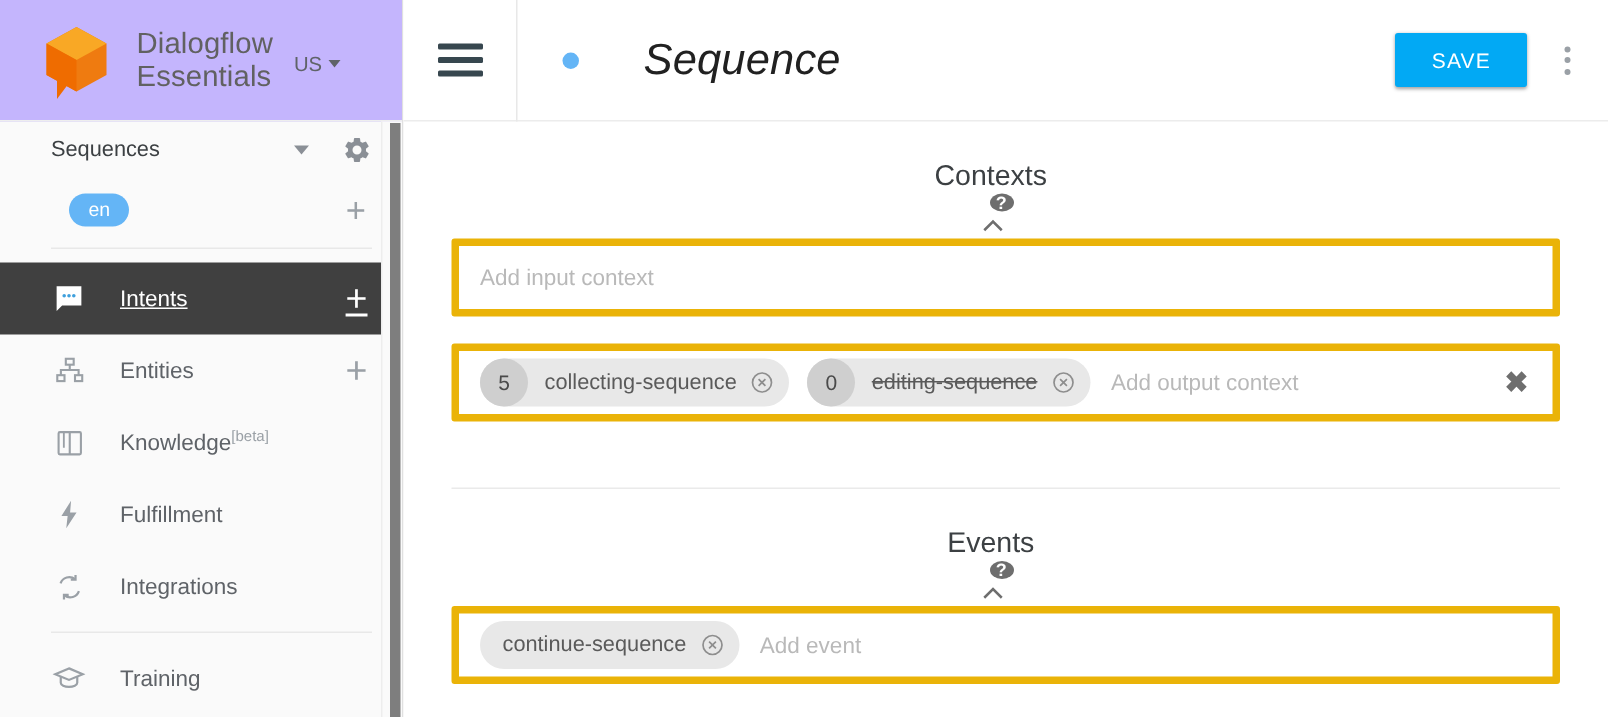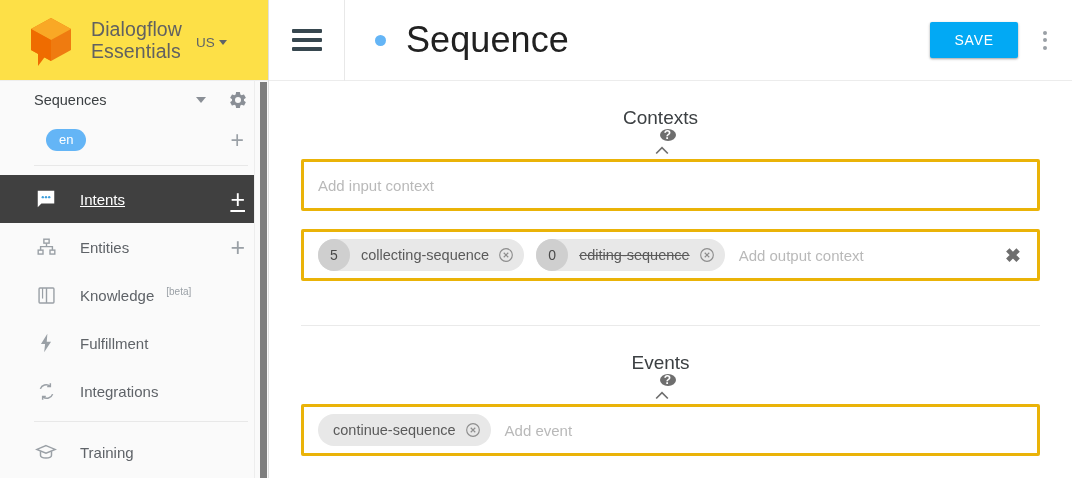--- a/index.html
+++ b/index.html
@@ -15,21 +15,21 @@
   
   .sidebar {
     width: 269px; height: 478px;
     background: #fafafa;
     border-right: 1px solid #e0e0e0;
     position: relative;
     flex: 0 0 269px;
   }
   .brand {
     height: 81px;
-    background: #fde047;
+    background: #c4b5fd;
     display: flex; align-items: center;
     padding-left: 28px;
     border-bottom: 1px solid #eeeeee;
   }
   .logo-cube { width: 46px; height: 48px; position: relative; flex: 0 0 46px; }
   .brand-text {
     margin-left: 17px;
     font-size: 19.5px;
     line-height: 22px;
     color: #616161;
@@ -119,21 +119,21 @@
     background: #404040;
     color: #ffffff;
     text-decoration: underline;
   }
   .nav-item.active .nav-icon { color: #ffffff; }
   .nav-item.active .nav-plus { color: #ffffff; font-weight: 400; }
   .beta {
     font-size: 10px;
     color: #9aa0a6;
     vertical-align: super;
-    margin-left: 12px;
+    margin-left: 0;
   }
   .nav-divider {
     margin: 6px 20px 6px 34px;
     border-top: 1px solid #e8e8e8;
   }
 
   .sb-track {
     position: absolute; top: 81px; right: 0px;
     width: 14px; height: 397px;
     background: #fafafa;
@@ -168,25 +168,26 @@
   }
   .hamburger .bars span:last-child { margin-bottom: 0; }
 
   .title-dot {
     width: 11px; height: 11px; border-radius: 50%;
     background: #64b5f6;
     margin-left: 30px;
     flex: 0 0 11px;
   }
   .page-title {
-    margin-left: 20px;
-    font-size: 36px;
+    margin-left: 43px;
+    font-size: 29px;
     color: #212121;
     font-weight: 400;
     letter-spacing: 0.1px;
+    font-style: italic;
   }
   .topbar-spacer { flex: 1; }
   .save-btn {
     background: #02a9f4;
     color: #ffffff;
     border: none;
     font-size: 14px;
     letter-spacing: 0.8px;
     padding: 0 24px;
     height: 36px;
@@ -223,21 +224,21 @@
     margin-left: 14px;
     line-height: 1;
     font-family: "Liberation Sans", sans-serif;
   }
   .head-spacer { flex: 1; }
   .chevron-up {
     width: 18px; height: 18px; color: #6e6e6e;
   }
 
   .field-box {
-    border: 3px solid #eab308;
+    border: 5px solid #eab308;
     border-radius: 2px;
     min-height: 52px;
     display: flex; align-items: center;
     padding: 0 14px;
     margin-top: 18px;
     background: #ffffff;
   }
   .field-placeholder {
     color: #b9b9b9; font-size: 15px;
   }

